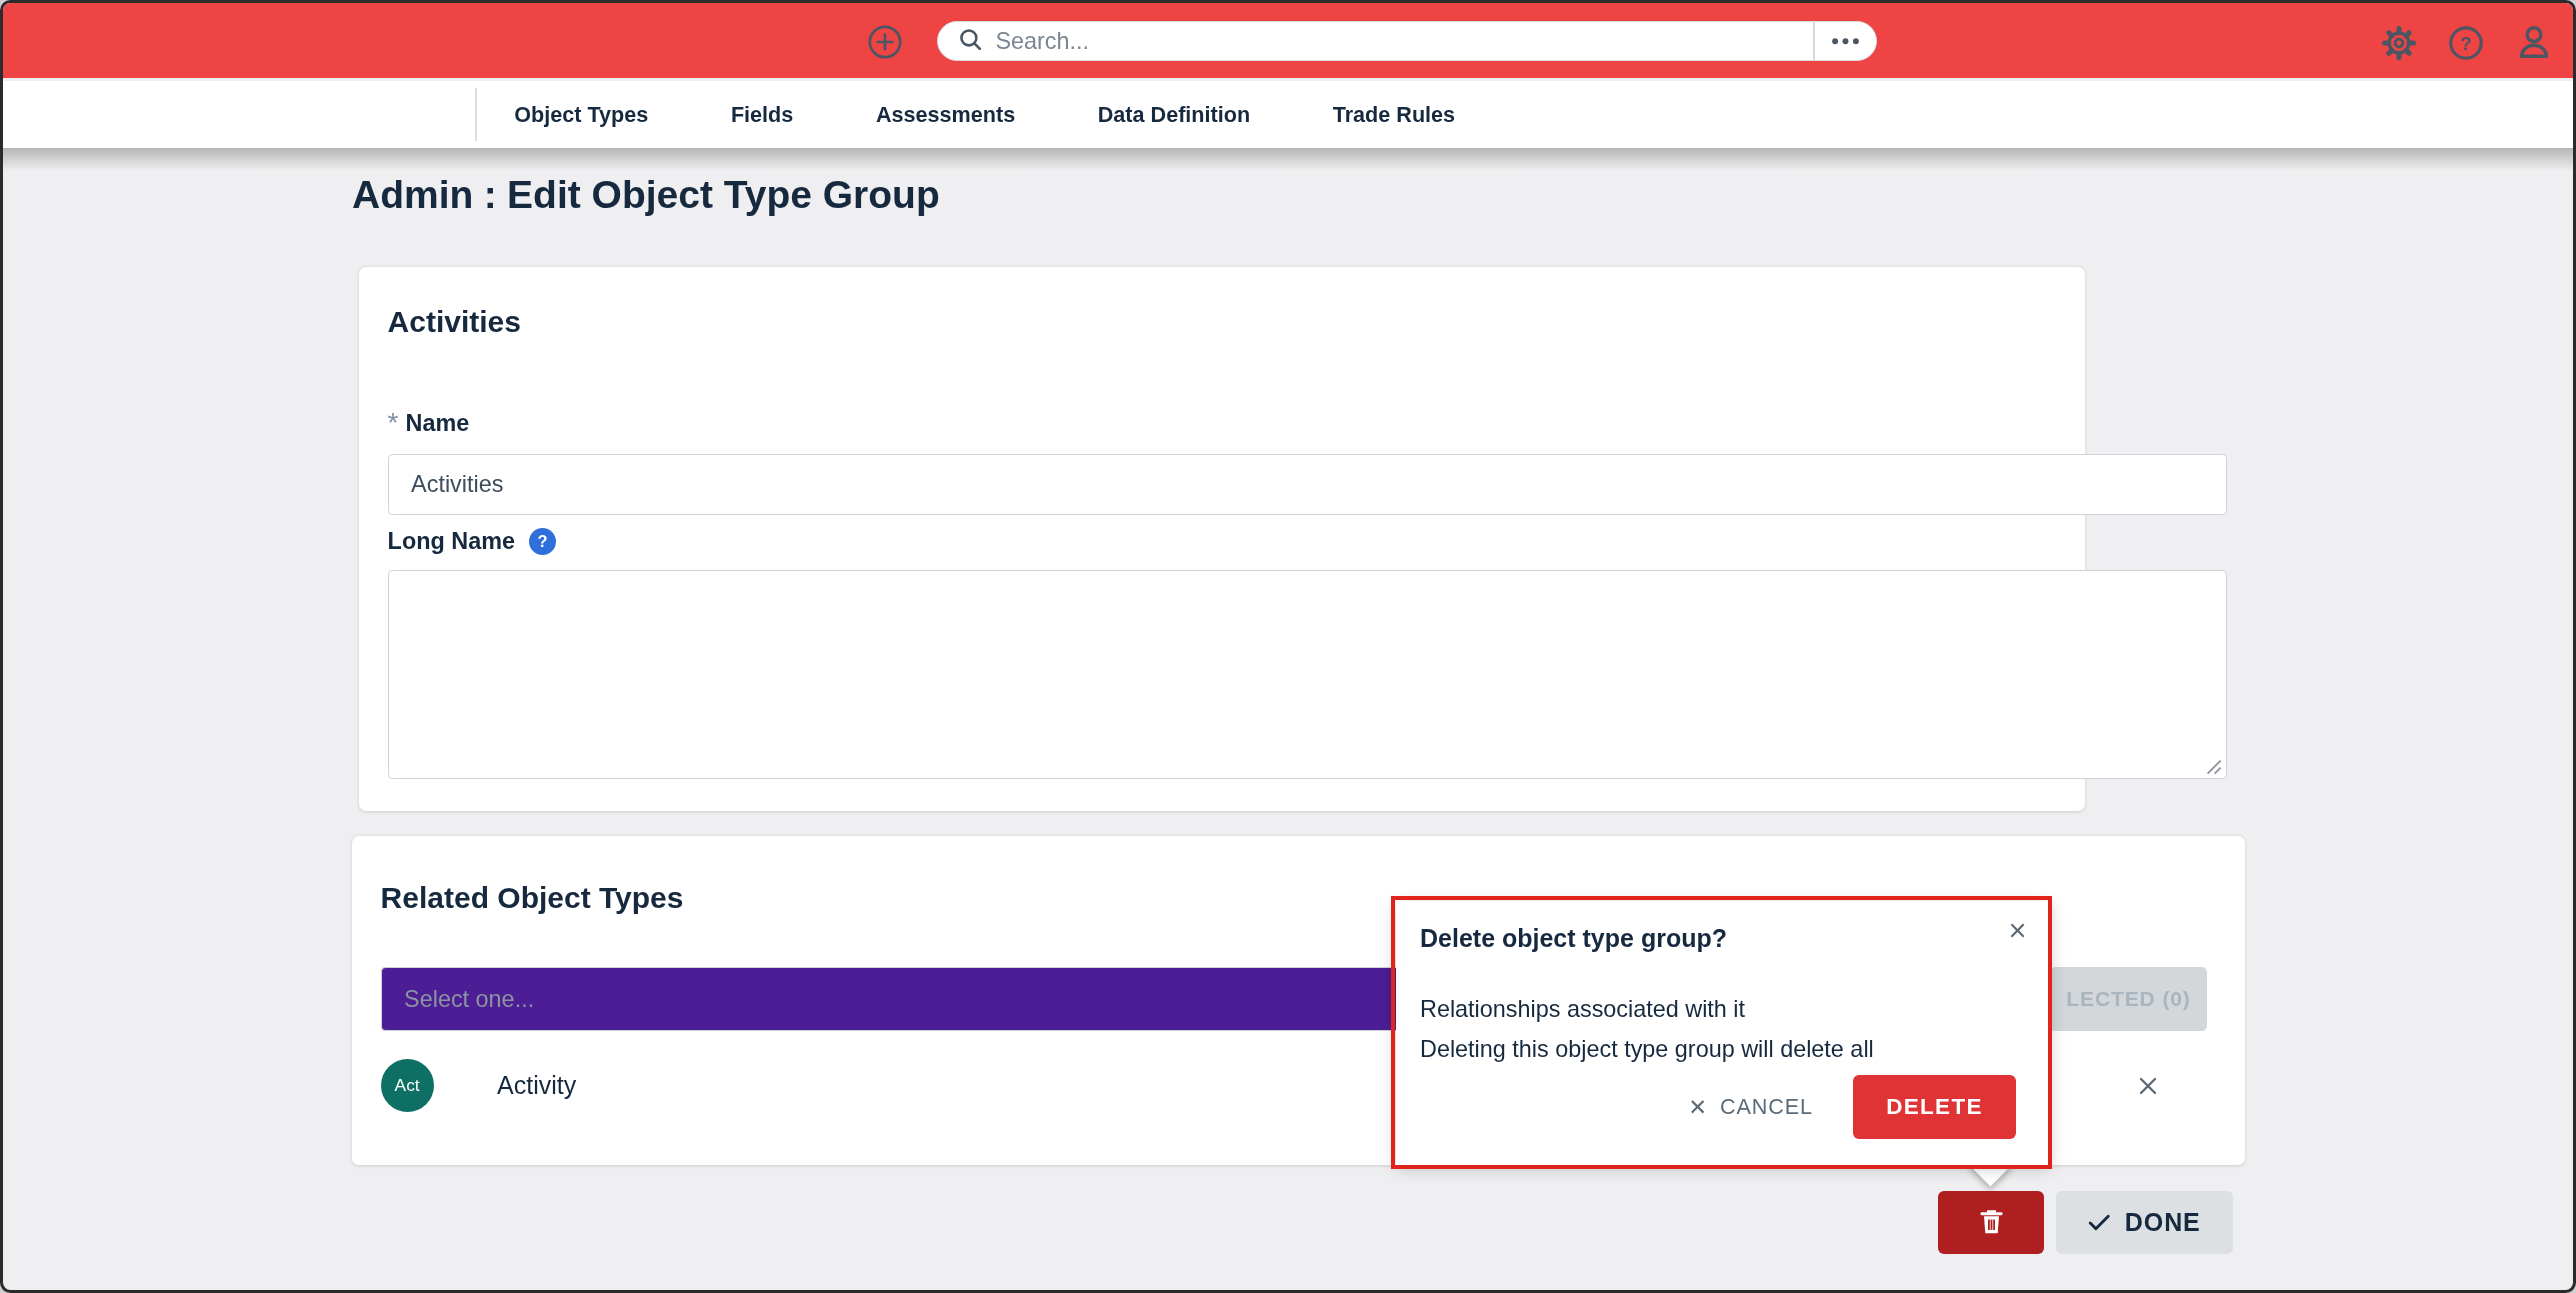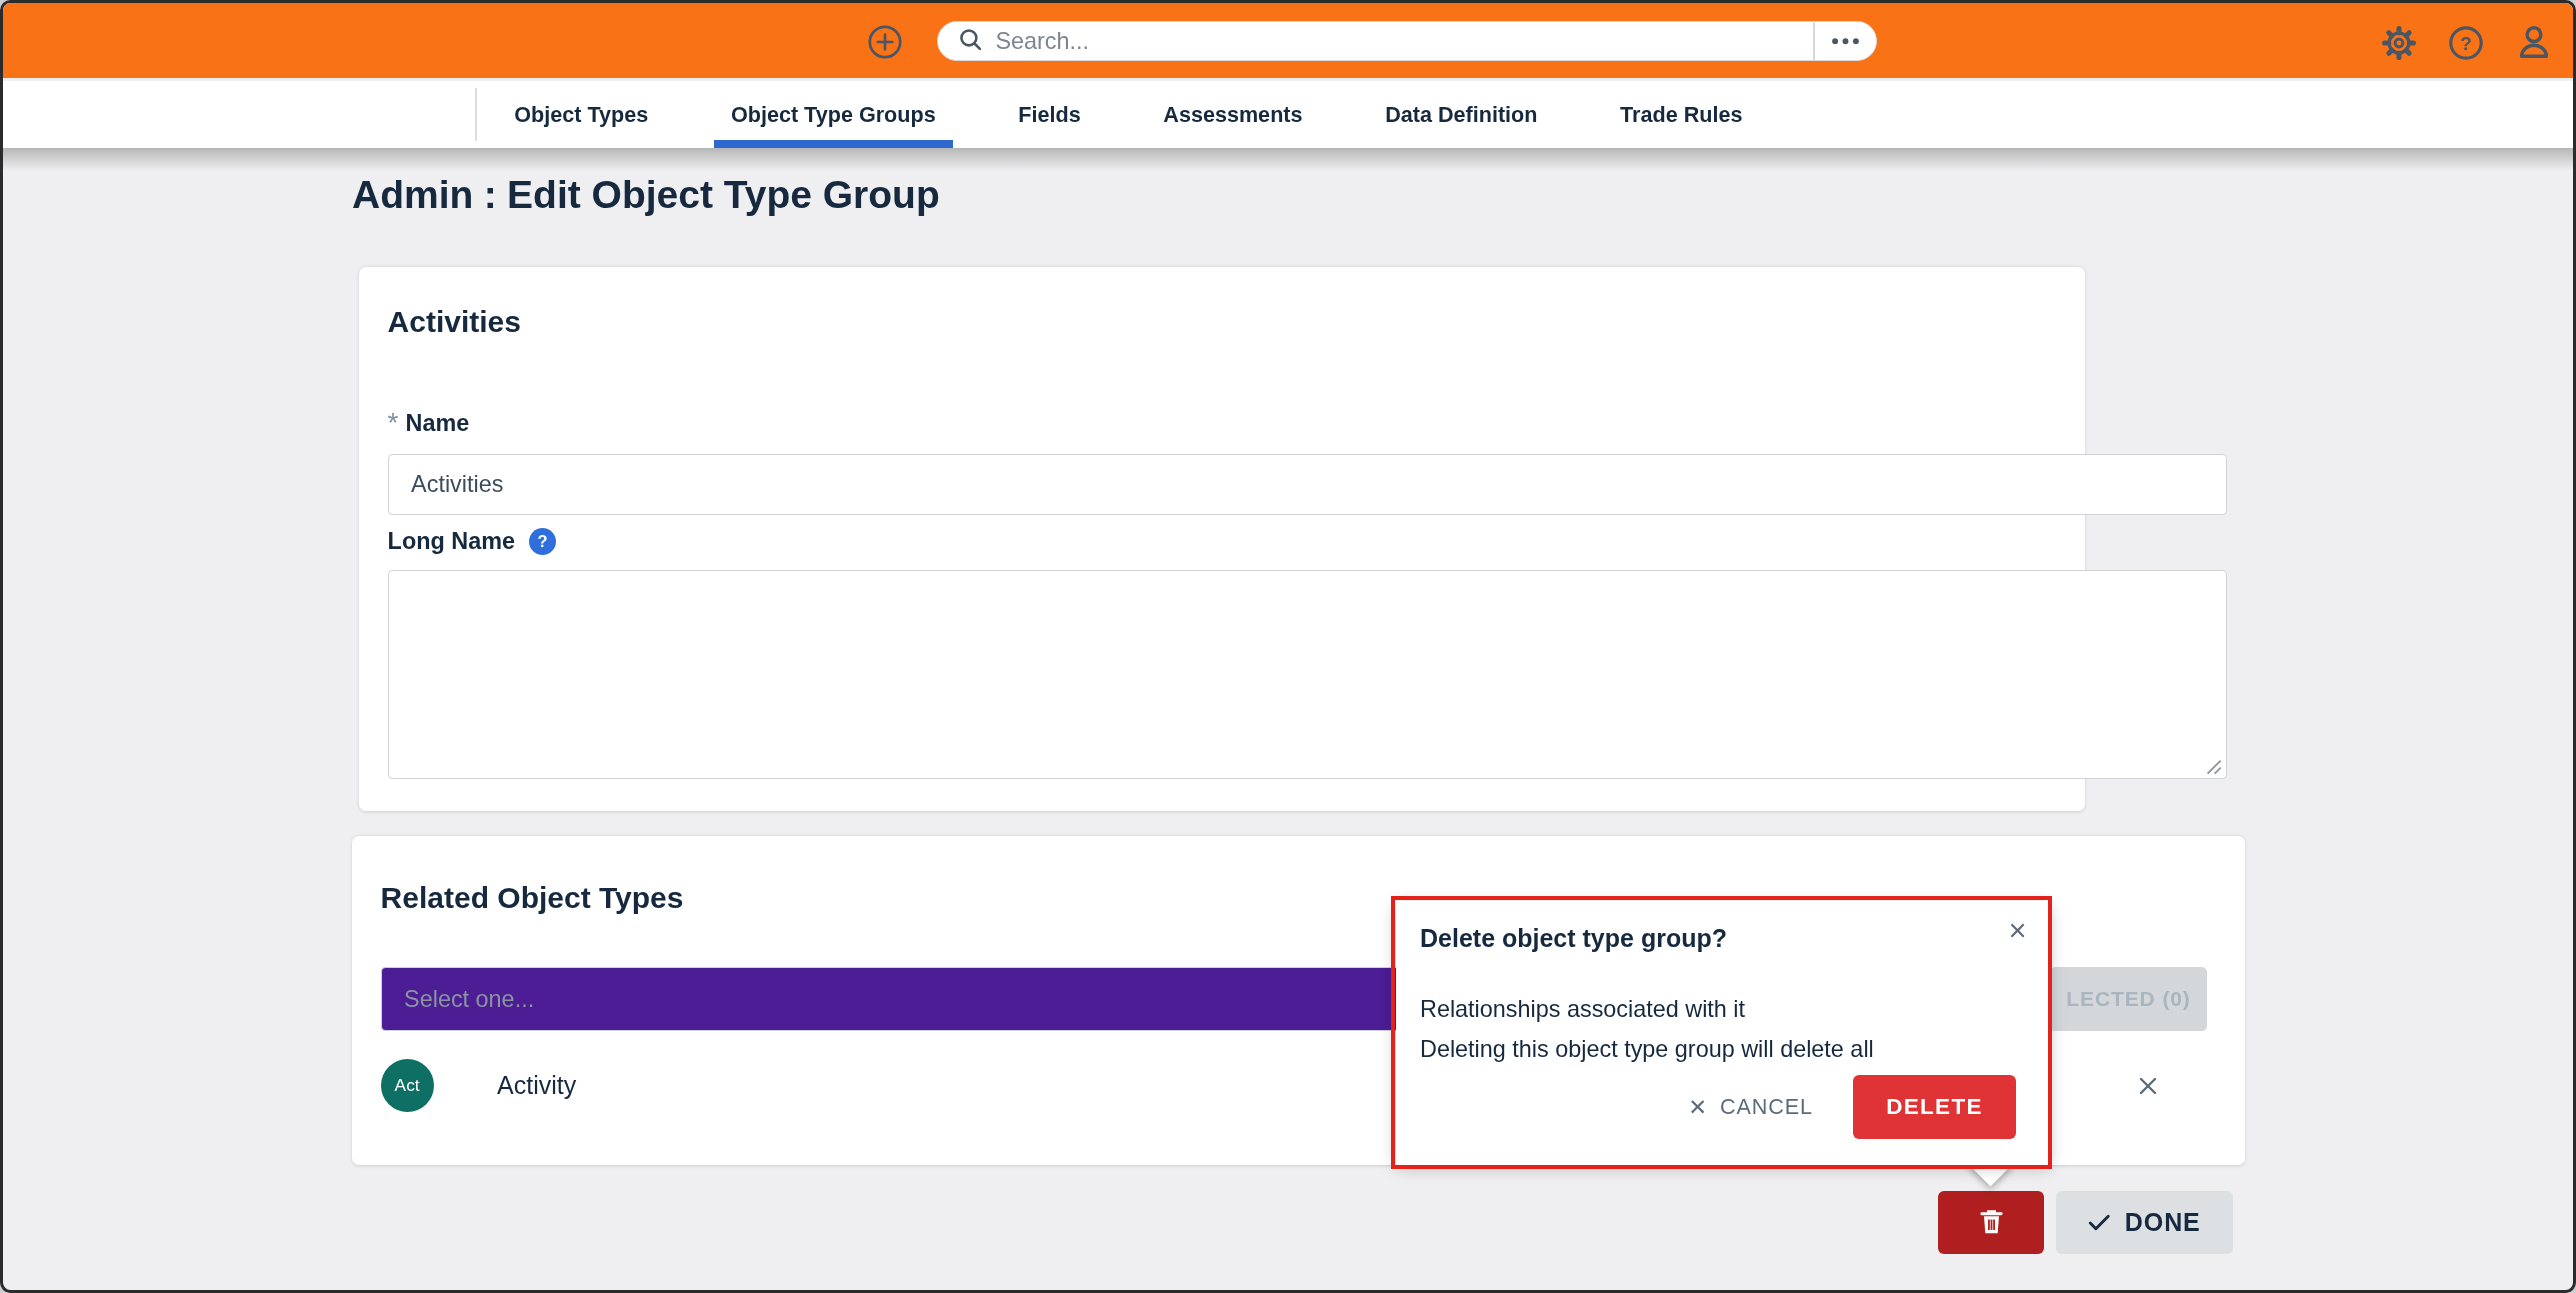--- a/index.html
+++ b/index.html
@@ -8,21 +8,21 @@
 
   .frame {
     position:relative; width:2576px; height:1293px;
     background:#efeff1; border:3.5px solid #2b2b2b; border-radius:10.4px;
     overflow:hidden;
   }
 
   
   .topbar {
     position:absolute; left:0; top:0; width:100%; height:76px;
-    background:#f97316; border-bottom:1.7px solid #eceef0; z-index:5;
+    background:#ef4444; border-bottom:1.7px solid #eceef0; z-index:5;
   }
   .icon-btn { position:absolute; display:flex; align-items:center; justify-content:center; cursor:pointer; }
   .searchbar {
     position:absolute; left:934px; top:18px; width:940px; height:40px;
     border:1.7px solid #d7dadd; border-radius:21px; background:#fff;
     display:flex; align-items:center;
   }
   .searchbar .mag { margin-left:19px; flex:0 0 auto; }
   .searchbar input {
     flex:1 1 auto; border:none; outline:none; font-size:23.4px; color:#4a5663;
@@ -220,21 +220,20 @@
         <circle cx="12" cy="7.6" r="4.1"></circle>
         <path d="M4.6 20.6a7.4 6.6 0 0 1 14.8 0z"></path>
       </svg>
     </div>
   </div>
 
   <div class="navbar">
     <div class="nav-vdivider"></div>
     <div class="tabs">
       <div class="tab">Object Types</div>
-      <div class="tab active">Object Type Groups</div>
       <div class="tab">Fields</div>
       <div class="tab">Assessments</div>
       <div class="tab">Data Definition</div>
       <div class="tab">Trade Rules</div>
     </div>
   </div>
   <div class="nav-shadow"></div>
 
   <div class="page-title">
     <span>Admin</span><span class="sep">:</span><span>Edit Object Type Group</span>

